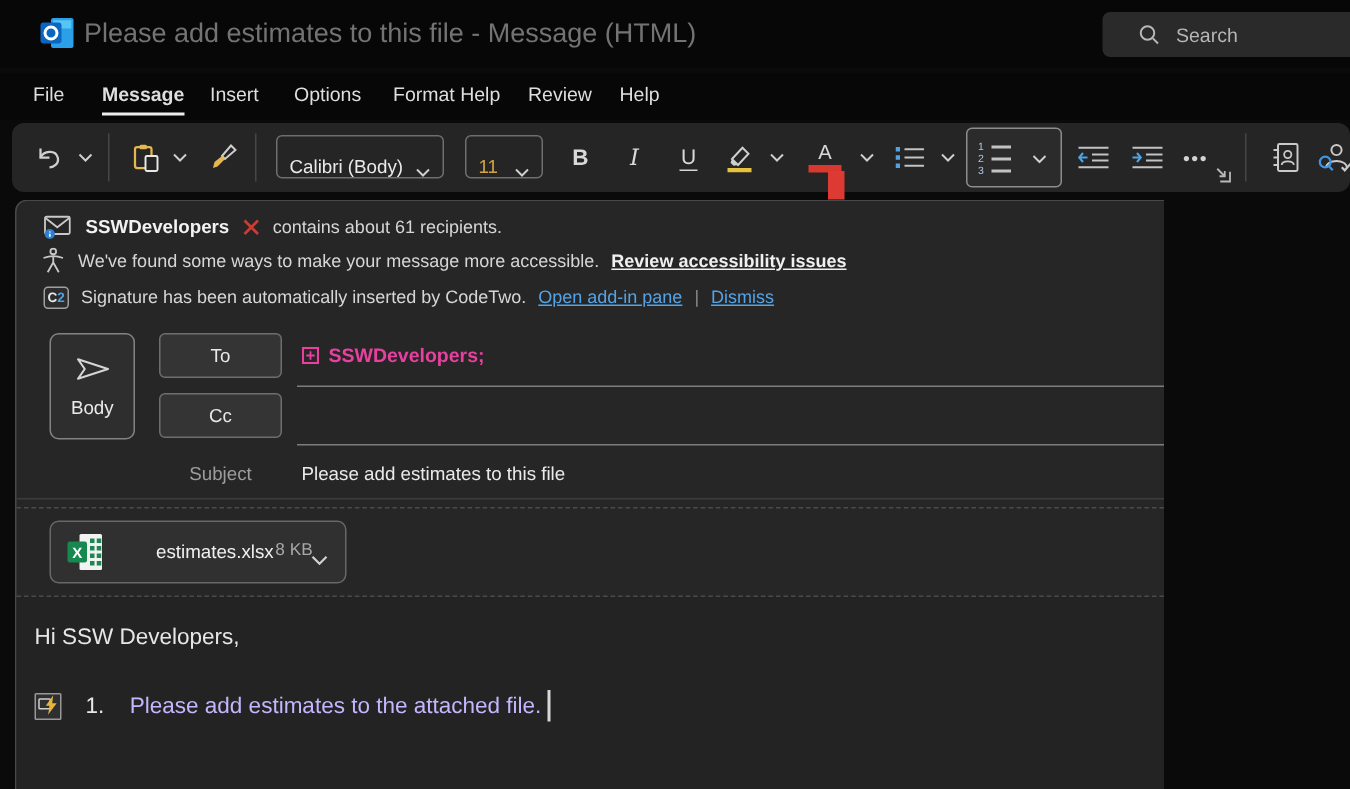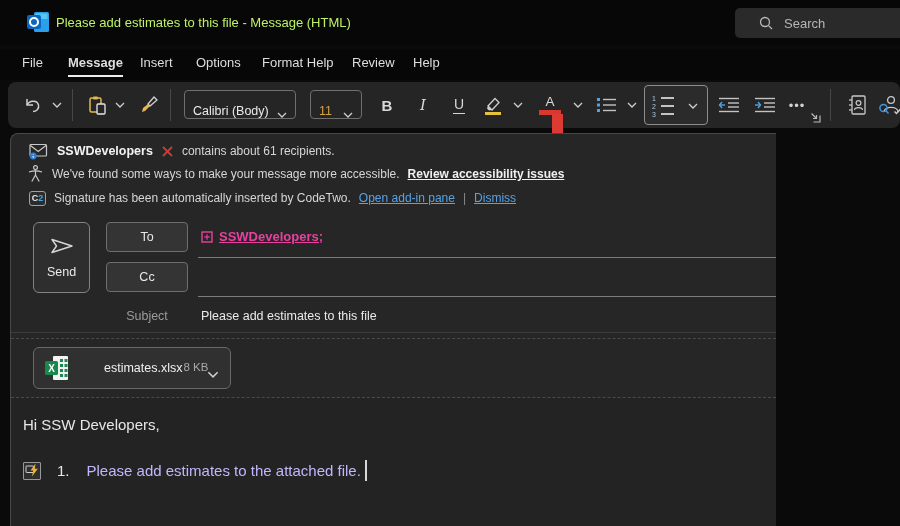--- a/index.html
+++ b/index.html
@@ -8,21 +8,21 @@
     position:relative; overflow:hidden;
     background:#0a0a0a;
     font-family:"Liberation Sans", sans-serif;
     color:#e8e8e8;
     -webkit-font-smoothing:antialiased;
   }
 
   
   .titlebar { position:absolute; left:0; top:0; width:900px; height:45px; background:#070707; }
   .ol-logo { position:absolute; left:26px; top:11px; width:24px; height:22px; }
-  .win-title { position:absolute; left:56px; top:0; height:45px; display:flex; align-items:center; font-size:13px; color:#bef264; }
+  .win-title { position:absolute; left:56px; top:0; height:45px; display:flex; align-items:center; font-size:18px; color:#737373; }
   .search-box { position:absolute; left:735px; top:8px; width:175px; height:30px; background:#2a2a2a; border-radius:5px; display:flex; align-items:center; padding-left:24px; gap:11px; }
   .search-box span { font-size:13px; color:#b6b6b6; }
 
   
   .menubar { position:absolute; left:0; top:49px; width:900px; height:31px; background:#070707; }
   .menu-item { position:absolute; top:6px; font-size:13px; color:#dedede; cursor:default; padding-bottom:5px; }
   .menu-item.active { font-weight:bold; border-bottom:2px solid #ededed; }
 
   
   .ribbon { position:absolute; left:8px; top:82px; width:892px; height:46px; background:#252526; border-radius:8px; }
@@ -55,21 +55,21 @@
   .notice .lnk-b { color:#55a3e6; text-decoration:underline; cursor:pointer; }
   .notice .pipe { color:#8a8a8a; }
   .c2-badge { width:17px; height:15px; border:1px solid #a0a0a0; border-radius:3px; display:flex; align-items:center; justify-content:center; font-size:9px; font-weight:bold; background:#2c2c2c; }
   .c2-badge .c { color:#e6e6e6; } .c2-badge .two { color:#4aa3e0; }
 
   .send-btn { position:absolute; left:22px; top:88px; width:57px; height:71px; border:1px solid #838383; border-radius:6px; background:#2e2e2e; display:flex; flex-direction:column; align-items:center; justify-content:center; gap:9px; cursor:pointer; }
   .send-btn span { font-size:12.5px; color:#eaeaea; }
   .field-btn { position:absolute; left:95px; width:82px; height:30px; border:1px solid #6e6e6e; border-radius:4px; background:#343434; display:flex; align-items:center; justify-content:center; font-size:12.5px; color:#e8e8e8; cursor:pointer; }
   .fline { position:absolute; left:187px; right:0; height:1px; background:#7d7d7d; }
   .recipient { position:absolute; left:190px; top:95px; display:flex; align-items:center; gap:6px; cursor:pointer; }
-  .recipient .rname { font-size:13px; font-weight:bold; color:#e8409f; text-decoration:underline; }
+  .recipient .rname { font-size:13px; font-weight:bold; color:#e8409f; }
   .subj-label { position:absolute; left:95px; top:175px; width:82px; text-align:center; font-size:12.5px; color:#9c9c9c; }
   .subj-value { position:absolute; left:190px; top:175px; font-size:12.5px; color:#eaeaea; }
   .subj-sep { position:absolute; left:0; right:0; top:198px; height:1px; background:#3c3c3c; }
 
   .attach-well { position:absolute; left:0; right:0; top:204px; height:60px; border-top:1px dashed #4a4a4a; border-bottom:1px dashed #4a4a4a; }
   .chip { position:absolute; left:22px; top:8px; width:198px; height:42px; border:1px solid #686868; border-radius:6px; background:#303030; display:flex; align-items:center; padding-left:9px; gap:9px; cursor:pointer; }
   .chip .meta { display:flex; flex-direction:row; gap:1px;margin-left:24px; }
   .chip .fname { font-size:12.5px; color:#f0f0f0; }
   .chip .fsize { font-size:11.5px; color:#a8a8a8; }
   .chip .chev { position:absolute; right:11px; top:16px; }
@@ -339,21 +339,21 @@
     <span>Signature has been automatically inserted by CodeTwo.</span>
     <span class="lnk-b">Open add-in pane</span>
     <span class="pipe">|</span>
     <span class="lnk-b">Dismiss</span>
   </div>
 
   <div class="send-btn">
     <svg width="26" height="20" viewBox="0 0 26 20">
       <path d="M3 3.5 L23 10 L3 16.5 L7.5 10 Z" fill="none" stroke="#d6d6d6" stroke-width="1.4" stroke-linejoin="round"></path>
     </svg>
-    <span>Send</span>
+    <span>Body</span>
   </div>
 
   <div class="field-btn" style="top:88px">To</div>
   <div class="field-btn" style="top:128px">Cc</div>
   <div class="fline" style="top:123px"></div>
   <div class="fline" style="top:162px"></div>
 
   <div class="recipient">
     <svg width="12" height="12" viewBox="0 0 12 12">
       <rect x="1" y="1" width="10" height="10" fill="none" stroke="#e8409f" stroke-width="1.4"></rect>

